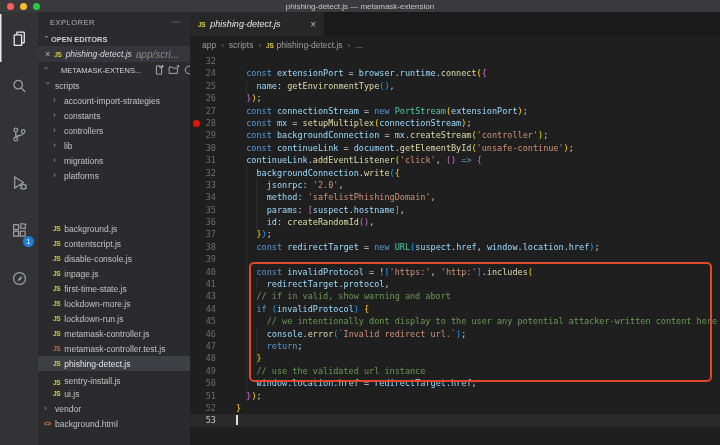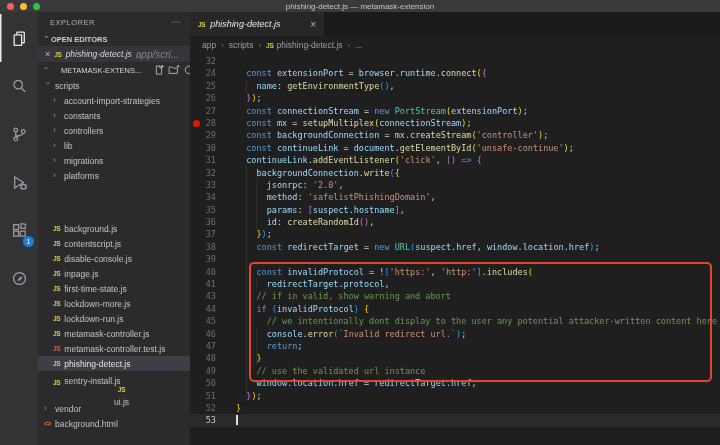--- a/index.html
+++ b/index.html
@@ -227,21 +227,21 @@
           <span>metamask-controller.test.js</span>
         </div>
         <div class="row selected" style="padding-left: 15px;">
           <span class="ficon js">JS</span>
           <span>phishing-detect.js</span>
         </div>
         <div class="row" style="padding-left: 15px; align-items: flex-end;">
           <span class="ficon js">JS</span>
           <span>sentry-install.js</span>
         </div>
-        <div class="row" style="padding-left: 15px; flex-direction: column;">
+        <div class="row" style="padding-left: 15px;">
           <span class="ficon js">JS</span>
           <span>ui.js</span>
         </div>
         <div class="row" style="padding-left: 6px;">
           <span class="chev">›</span>
           <span>vendor</span>
         </div>
         <div class="row" style="padding-left: 6px;">
           <span class="ficon html">&lt;&gt;</span>
           <span>background.html</span>

